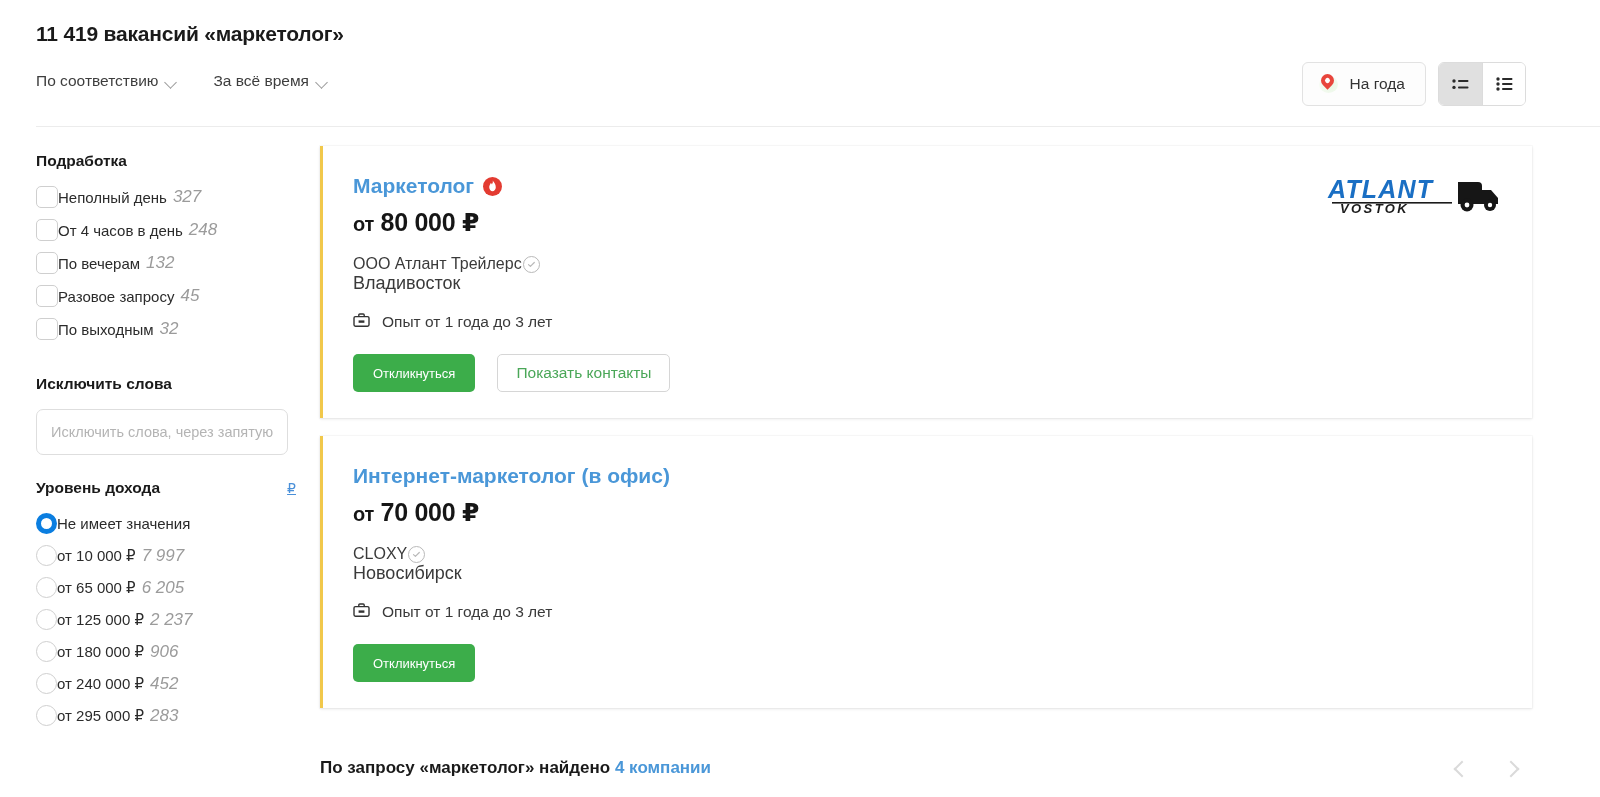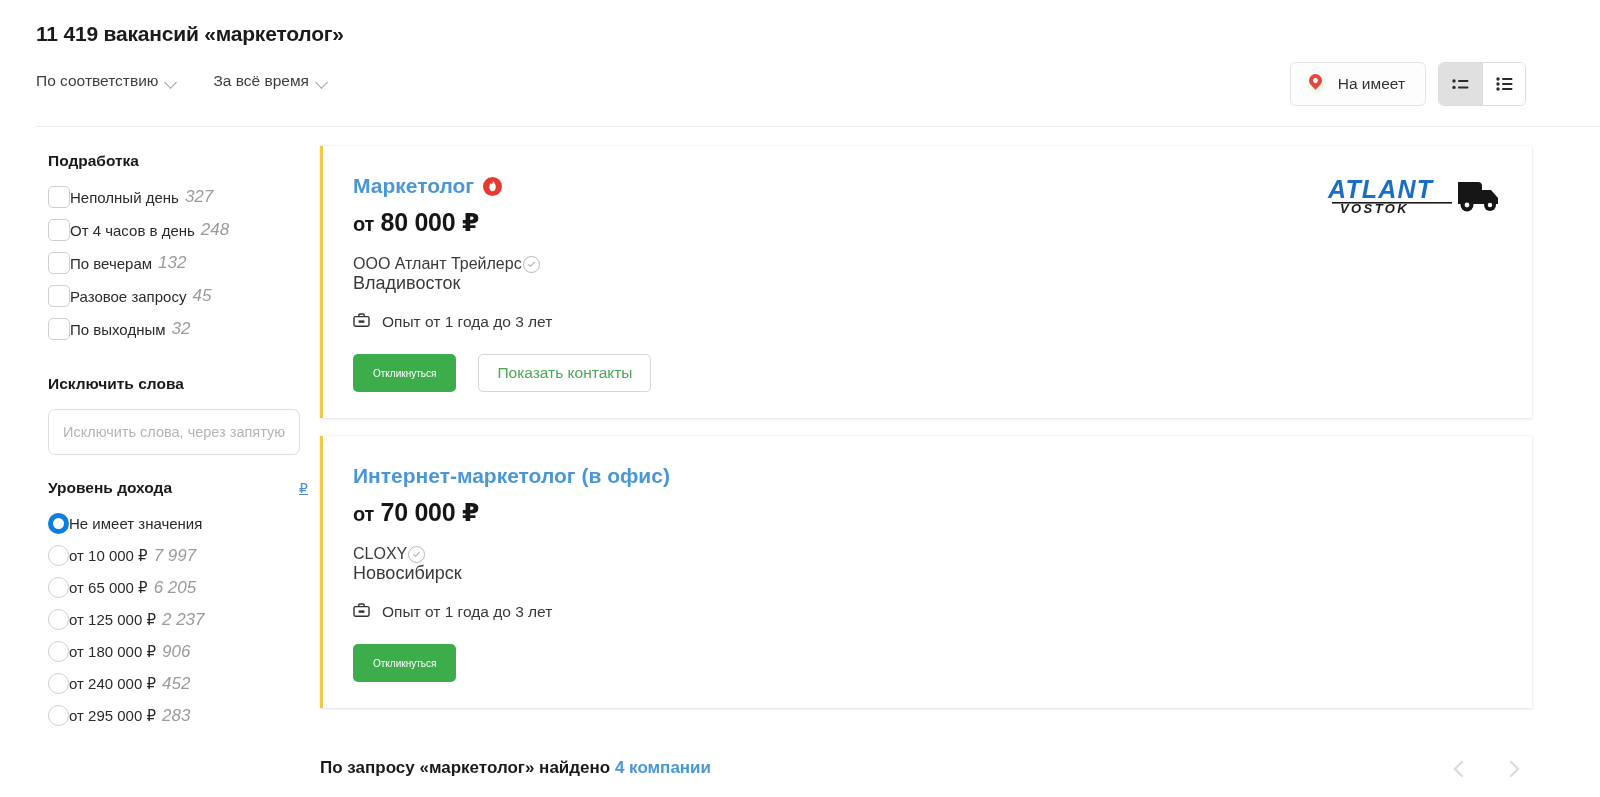--- a/index.html
+++ b/index.html
@@ -73,21 +73,21 @@
     height: 44px;
   }
   .vt-btn {
     width: 43px; height: 42px; display: flex; align-items: center; justify-content: center;
     background: #ffffff; cursor: pointer;
   }
   .vt-btn.active { background: #e0e0e0; }
   .vt-btn + .vt-btn { border-left: 1px solid #dcdcdc; }
 
   
-  .sidebar { position: absolute; left: 36px; top: 152px; width: 260px; margin-left: 12px; }
+  .sidebar { position: absolute; left: 36px; top: 152px; width: 260px; }
   .side-h {
     font-size: 15.5px; font-weight: bold; color: #1a1a1a; margin-bottom: 16px;
     display: flex; align-items: baseline; justify-content: space-between;
   }
   .rub-link { font-size: 14px; color: #4a90d9; text-decoration: underline; cursor: pointer; font-weight: normal; }
   .opt { display: flex; align-items: center; margin-bottom: 11px; cursor: pointer; }
   .cbox {
     width: 22px; height: 22px; border: 1.4px solid #cfcfcf; border-radius: 5px;
     background: #fff; flex: none;
   }
@@ -139,21 +139,21 @@
     display: inline-flex; align-items: center; justify-content: center; flex: none;
   }
   .city { font-size: 18px; color: #3a3a3a; }
   .exp {
     margin-top: 18px; font-size: 15.5px; color: #3a3a3a;
     display: flex; align-items: center; gap: 12px;
   }
   .actions { margin-top: 22px; display: flex; align-items: center; gap: 22px; }
   .btn-apply {
     height: 38px; padding: 0 20px; background: #3cad4a; color: #fff;
-    border: none; border-radius: 5px; font-size: 10px; cursor: pointer;
+    border: none; border-radius: 5px; font-size: 13px; cursor: pointer;
     font-family: "Liberation Sans", sans-serif;
   }
   .btn-contacts {
     height: 38px; padding: 0 18px; background: #fff; color: #4aa758;
     border: 1px solid #d6d6d6; border-radius: 5px; font-size: 15.5px; cursor: pointer;
     font-family: "Liberation Sans", sans-serif;
   }
 
   
   .logo { position: absolute; right: 30px; top: 26px; width: 190px; height: 46px; }
@@ -192,21 +192,21 @@
       <span class="chev-dn"></span>
     </div>
   </div>
 
   <div class="topright">
     <div class="map-btn">
       <span class="pin-wrap">
         <span class="pin-bg"></span>
           <span class="pin"></span>
       </span>
-      <span>На имеет</span>
+      <span>На года</span>
     </div>
     <div class="viewtoggle">
       <div class="vt-btn active">
         <svg width="17" height="13" viewBox="0 0 17 13">
           <circle cx="2" cy="3" r="1.7" fill="#2b2b2b"></circle>
           <rect x="6" y="2.1" width="10.5" height="1.9" rx="0.9" fill="#2b2b2b"></rect>
           <circle cx="2" cy="9.4" r="1.7" fill="#2b2b2b"></circle>
           <rect x="6" y="8.5" width="10.5" height="1.9" rx="0.9" fill="#2b2b2b"></rect>
         </svg>
       </div>

